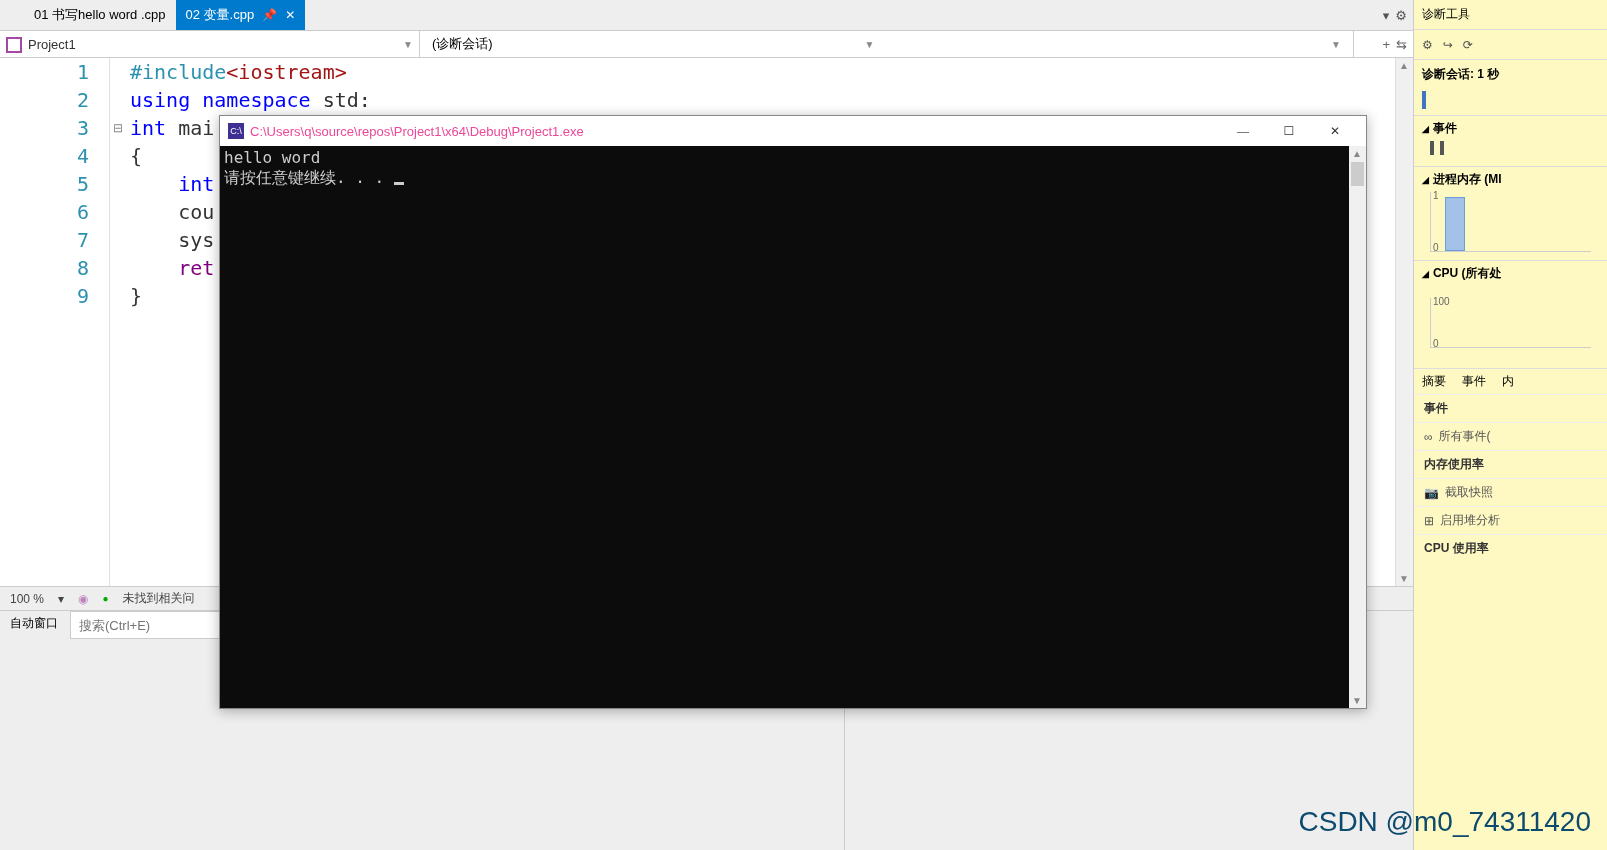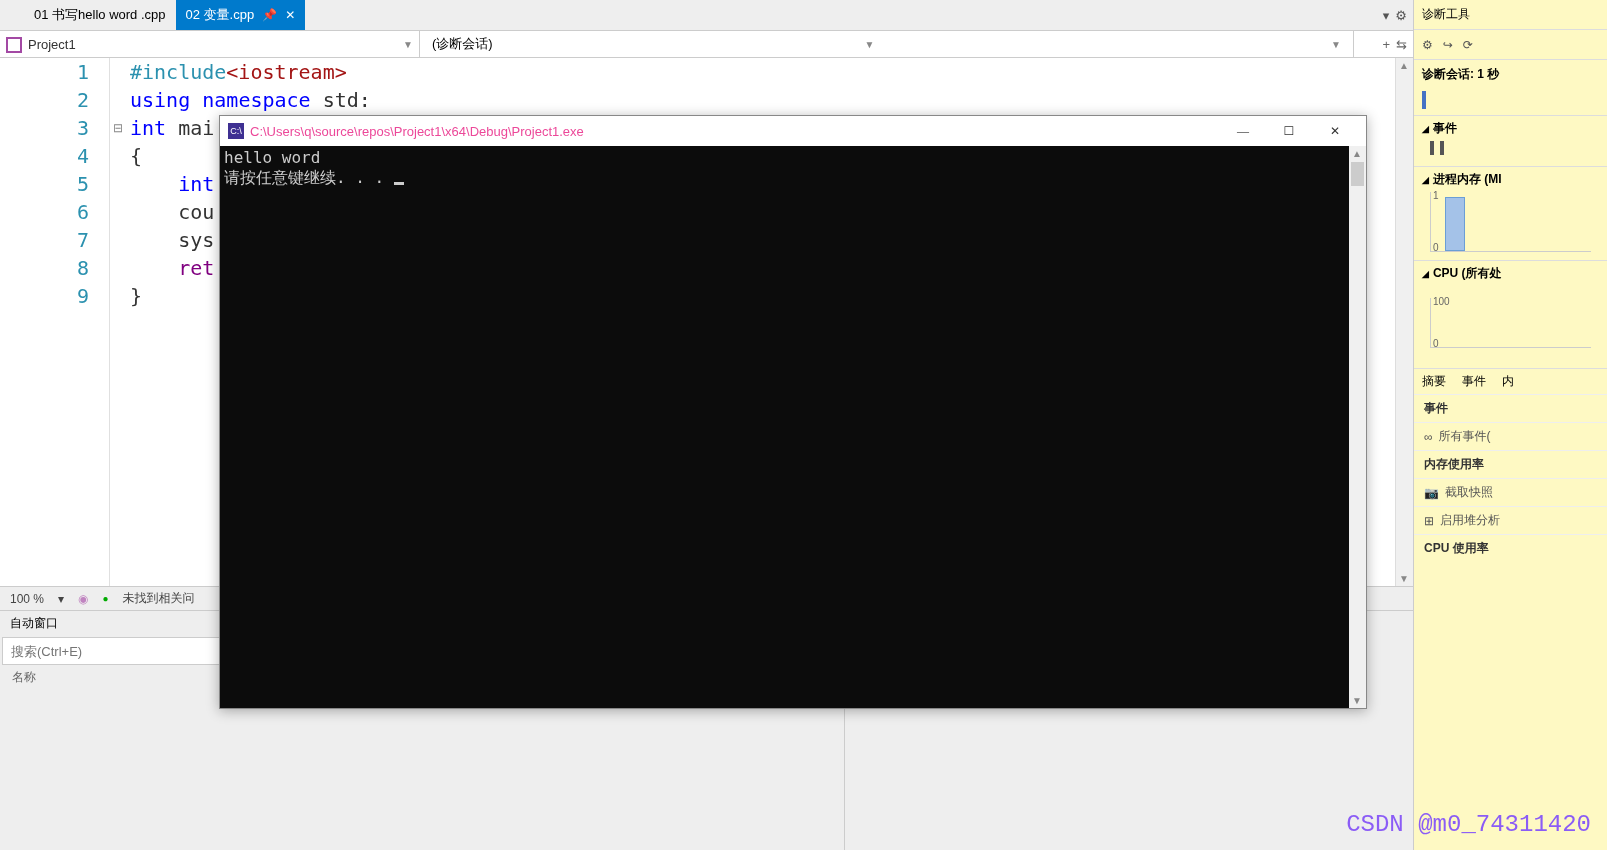--- a/index.html
+++ b/index.html
@@ -37,21 +37,21 @@
 .editor-scroll { width: 18px; background: #f0f0f0; border-left: 1px solid #ddd; position: relative; }
 .editor-scroll::before { content: '▲'; position: absolute; top: 2px; left: 3px; font-size: 10px; color: #888; }
 .editor-scroll::after { content: '▼'; position: absolute; bottom: 2px; left: 3px; font-size: 10px; color: #888; }
 
 
 .editor-status { display: flex; height: 24px; background: #eeeeee; border-top: 1px solid #ccc; align-items: center; padding: 0 10px; font-size: 12px; color: #444; gap: 14px; }
 .status-ok { color: #0a0; font-size: 10px; }
 
 
 .bottom-panel { height: 240px; background: #eeeeee; border-top: 1px solid #ccc; display: flex; }
-.bp-left { width: 845px; border-right: 1px solid #ccc; display: flex; flex-direction: column; }
+.bp-left { width: 845px; border-right: 1px solid #ccc; display: flex; flex-direction: row; }
 .bp-title { height: 26px; padding: 4px 10px; font-size: 12px; }
 .bp-search { height: 28px; margin: 0 2px; background: #fff; border: 1px solid #ccc; padding: 4px 8px; color: #999; font-size: 13px; }
 .bp-header { height: 26px; padding: 4px 12px; color: #666; font-size: 12px; }
 
 
 .diag-panel { position: absolute; right: 0; top: 0; width: 194px; height: 850px; background: #fef9c3; border-left: 1px solid #ccc; font-size: 12px; }
 .diag-title { height: 30px; display: flex; align-items: center; padding: 0 8px; border-bottom: 1px solid #ddd; }
 .diag-tools { height: 30px; display: flex; align-items: center; gap: 10px; padding: 0 8px; border-bottom: 1px solid #ddd; color: #555; }
 .diag-session { padding: 6px 8px; font-weight: bold; }
 .mini-chart { height: 20px; margin: 0 8px 6px; display: flex; align-items: flex-end; gap: 3px; }
@@ -79,21 +79,21 @@
 .console-btn { width: 46px; height: 30px; display: flex; align-items: center; justify-content: center; font-family: "Segoe UI Symbol"; font-size: 12px; color: #333; }
 .console-body { position: relative; height: calc(100% - 30px); background: #0c0c0c; display: flex; }
 .console-text { flex: 1; color: #ccc; font-family: "NSimSun", "SimSun", Consolas, monospace; font-size: 16px; padding: 2px 4px; white-space: pre; line-height: 20px; }
 .cursor { display: inline-block; width: 10px; height: 3px; background: #ccc; vertical-align: -2px; }
 .console-scroll { width: 17px; background: #f0f0f0; position: relative; }
 .console-scroll::before { content: '▲'; position: absolute; top: 2px; left: 3px; font-size: 10px; color: #888; }
 .console-scroll::after { content: '▼'; position: absolute; bottom: 2px; left: 3px; font-size: 10px; color: #888; }
 .console-thumb { position: absolute; top: 16px; left: 2px; right: 2px; height: 24px; background: #ccc; }
 
 
-.watermark { position: absolute; right: 16px; bottom: 12px; color: #8b5cf6; font-size: 24px; font-family: Liberation Mono, monospace; }
+.watermark { position: absolute; right: 16px; bottom: 12px; color: #0c4a6e; font-size: 28px; font-family: Liberation Sans, sans-serif; }
 
 
 .main-col { position: absolute; left: 0; top: 0; width: 1413px; height: 850px; display: flex; flex-direction: column; }
 .crlf { position: absolute; left: 1292px; top: 584px; color: #666; font-size: 12px; padding-left: 44px; }
 </style>
 </head>
 <body>
 
 <div class="main-col">
 

